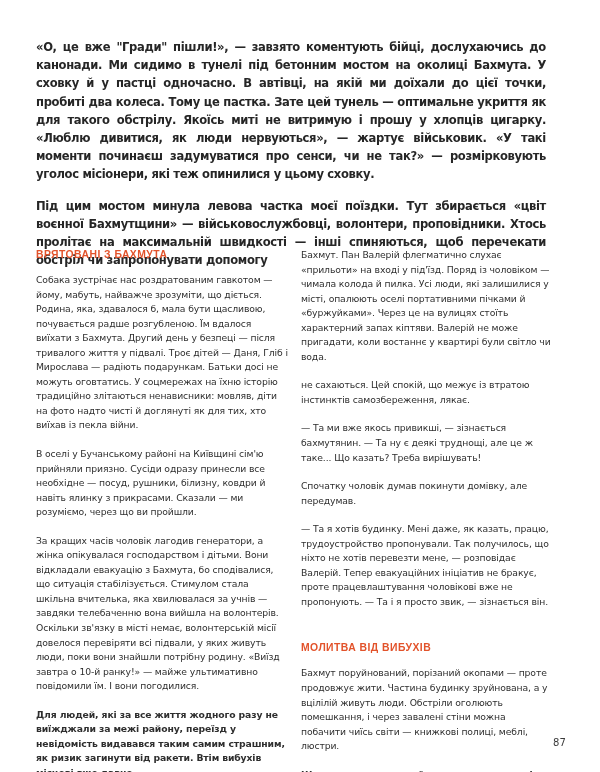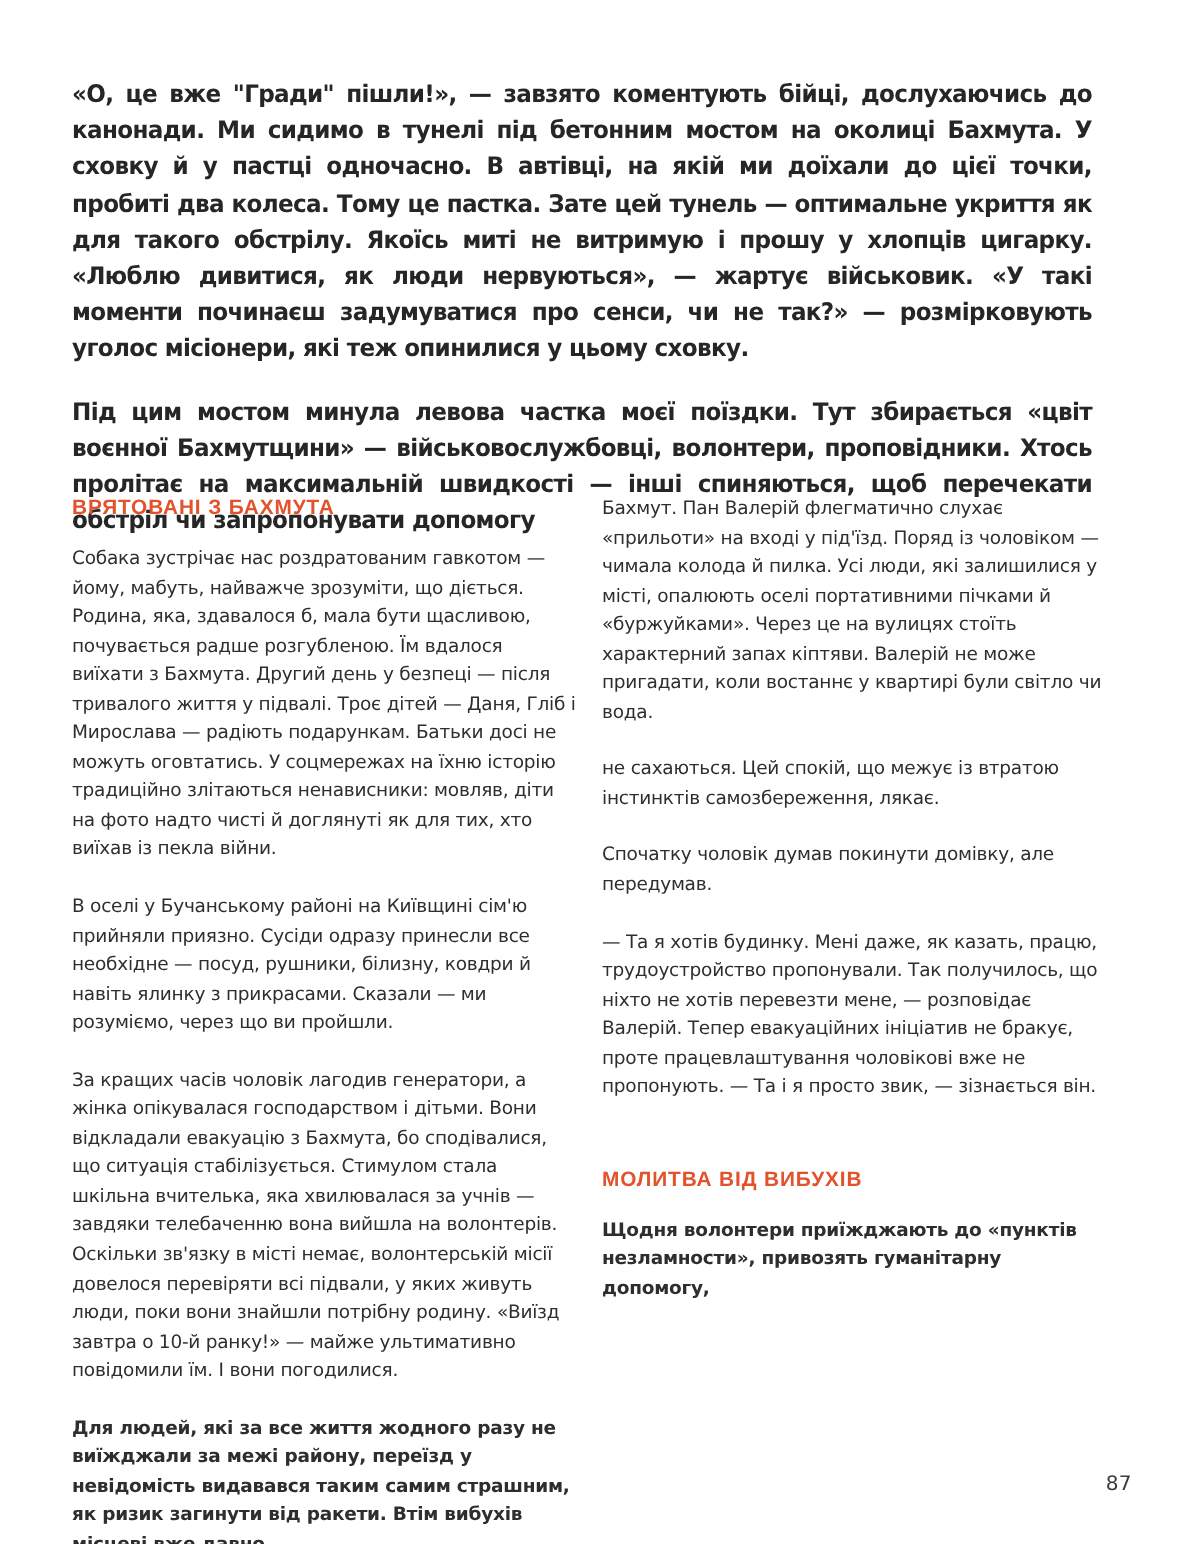--- a/index.html
+++ b/index.html
@@ -118,23 +118,25 @@
       <h2 class="section-head">ВРЯТОВАНІ З БАХМУТА</h2>
       <p>Собака зустрічає нас роздратованим гавкотом — йому, мабуть, найважче зрозуміти, що діється. Родина, яка, здавалося б, мала бути щасливою, почувається радше розгубленою. Їм вдалося виїхати з Бахмута. Другий день у безпеці — після тривалого життя у підвалі. Троє дітей — Даня, Гліб і Мирослава — радіють подарункам. Батьки досі не можуть оговтатись. У соцмережах на їхню історію традиційно злітаються ненависники: мовляв, діти на фото надто чисті й доглянуті як для тих, хто виїхав із пекла війни.</p>
       <p>В оселі у Бучанському районі на Київщині сім'ю прийняли приязно. Сусіди одразу принесли все необхідне — посуд, рушники, білизну, ковдри й навіть ялинку з прикрасами. Сказали — ми розуміємо, через що ви пройшли.</p>
       <p>За кращих часів чоловік лагодив генератори, а жінка опікувалася господарством і дітьми. Вони відкладали евакуацію з Бахмута, бо сподівалися, що ситуація стабілізується. Стимулом стала шкільна вчителька, яка хвилювалася за учнів — завдяки телебаченню вона вийшла на волонтерів. Оскільки зв'язку в місті немає, волонтерській місії довелося перевіряти всі підвали, у яких живуть люди, поки вони знайшли потрібну родину. «Виїзд завтра о 10-й ранку!» — майже ультимативно повідомили їм. І вони погодилися.</p>
       <p>Для людей, які за все життя жодного разу не виїжджали за межі району, переїзд у невідомість видавався таким самим страшним, як ризик загинути від ракети. Втім вибухів місцеві вже давно</p>
     </div>
 
     <div class="col">
       <p>Бахмут. Пан Валерій флегматично слухає «прильоти» на вході у під'їзд. Поряд із чоловіком — чимала колода й пилка. Усі люди, які залишилися у місті, опалюють оселі портативними пічками й «буржуйками». Через це на вулицях стоїть характерний запах кіптяви. Валерій не може пригадати, коли востаннє у квартирі були світло чи вода.</p>
       <p>не сахаються. Цей спокій, що межує із втратою інстинктів самозбереження, лякає.</p>
+      <p>— Та ми вже якось привикші, — зізнається бахмутянин. — Та ну є деякі труднощі, але це ж таке... Що казать? Треба вирішувать!</p>
       <p>Спочатку чоловік думав покинути домівку, але передумав.</p>
       <p>— Та я хотів будинку. Мені даже, як казать, працю, трудоустройство пропонували. Так получилось, що ніхто не хотів перевезти мене, — розповідає Валерій. Тепер евакуаційних ініціатив не бракує, проте працевлаштування чоловікові вже не пропонують. — Та і я просто звик, — зізнається він.</p>
       <h2 class="section-head spaced">МОЛИТВА ВІД ВИБУХІВ</h2>
+      <p>Бахмут поруйнований, порізаний окопами — проте продовжує жити. Частина будинку зруйнована, а у вцілілій живуть люди. Обстріли оголюють помешкання, і через завалені стіни можна побачити чиїсь світи — книжкові полиці, меблі, люстри.</p>
       <p>Щодня волонтери приїжджають до «пунктів незламности», привозять гуманітарну допомогу,</p>
     </div>
 
   </div>
 
   <div class="folio">87</div>
 
 </div>
 
 </body></html>

